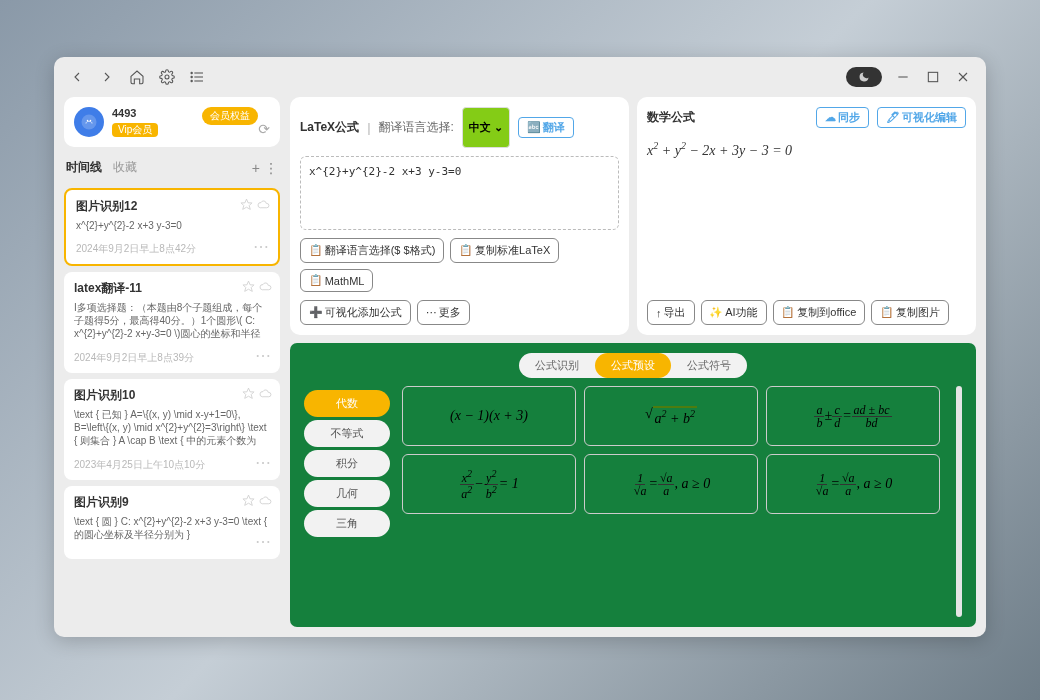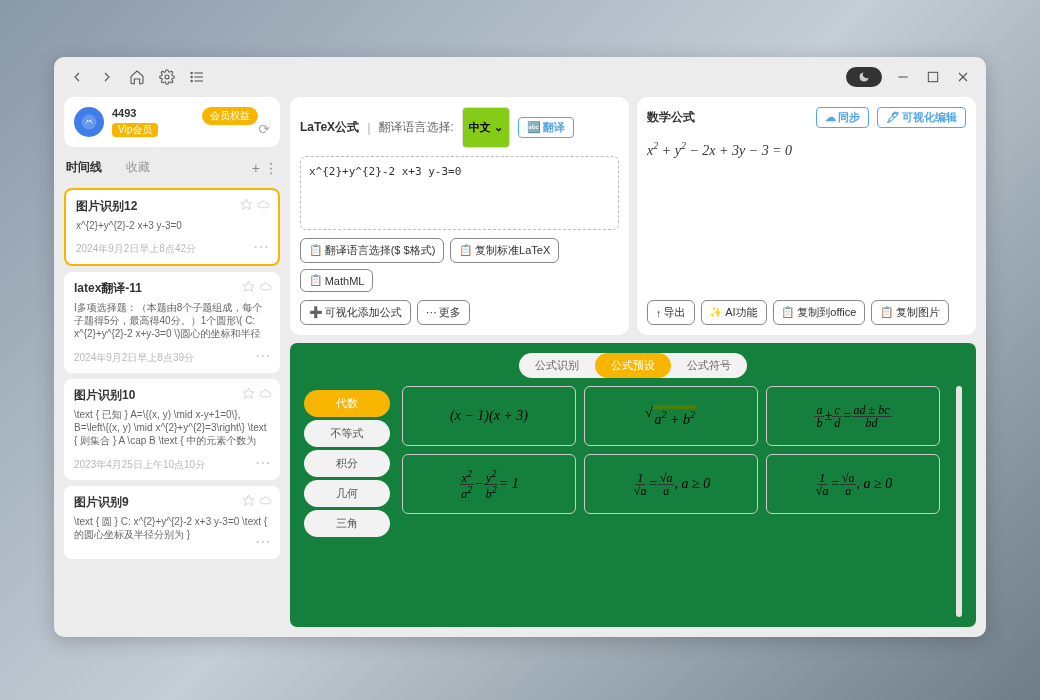--- a/index.html
+++ b/index.html
@@ -78,21 +78,21 @@
       background: #f8b500; color: #fff;
       font-size: 10px; padding: 2px 8px;
       border-radius: 10px;
     }
     .refresh-icon {
       position: absolute; right: 10px; bottom: 10px;
       color: #aaa; font-size: 14px; cursor: pointer;
     }
     .timeline-header {
       display: flex; align-items: center;
-      gap: 24px; padding: 4px 2px;
+      gap: 11px; padding: 4px 2px;
     }
     .timeline-tab { font-size: 12px; color: #999; cursor: pointer; }
     .timeline-tab.active { color: #333; font-weight: 600; }
     .timeline-actions { margin-left: auto; display: flex; gap: 4px; color: #888; }
     .timeline-actions span { cursor: pointer; font-size: 14px; }
     .history-list {
       flex: 1;
       overflow: hidden;
       display: flex; flex-direction: column; gap: 6px;
     }
@@ -271,21 +271,21 @@
     }
     .frac .num { border-bottom: 1px solid #333; padding: 0 2px; }
     .frac .den { padding: 0 2px; }
     .sqrt {
       display: inline-flex; align-items: flex-start;
     }
     .sqrt::before {
       content: "√"; font-style: normal;
     }
     .sqrt-body {
-      border-top: 4px solid #4d7c0f;
+      border-top: 2px solid #4d7c0f;
       padding: 0 2px;
     }
   </style>
 </head>
 <body>
 
 <div class="app-window">
 
   <div class="titlebar">
     <div class="titlebar-left">

